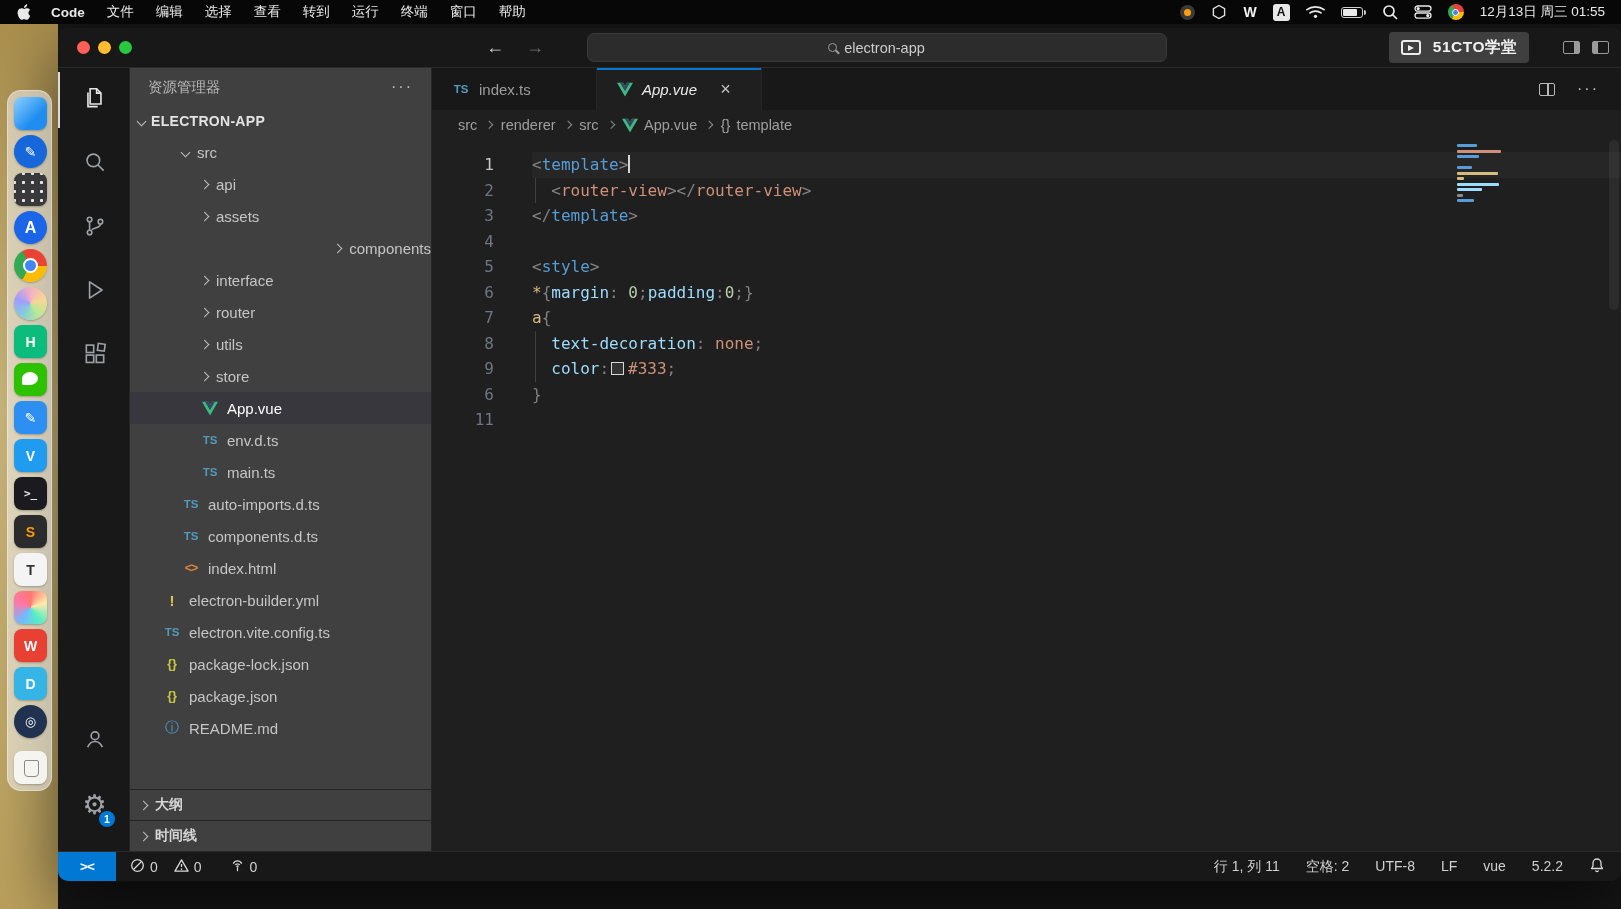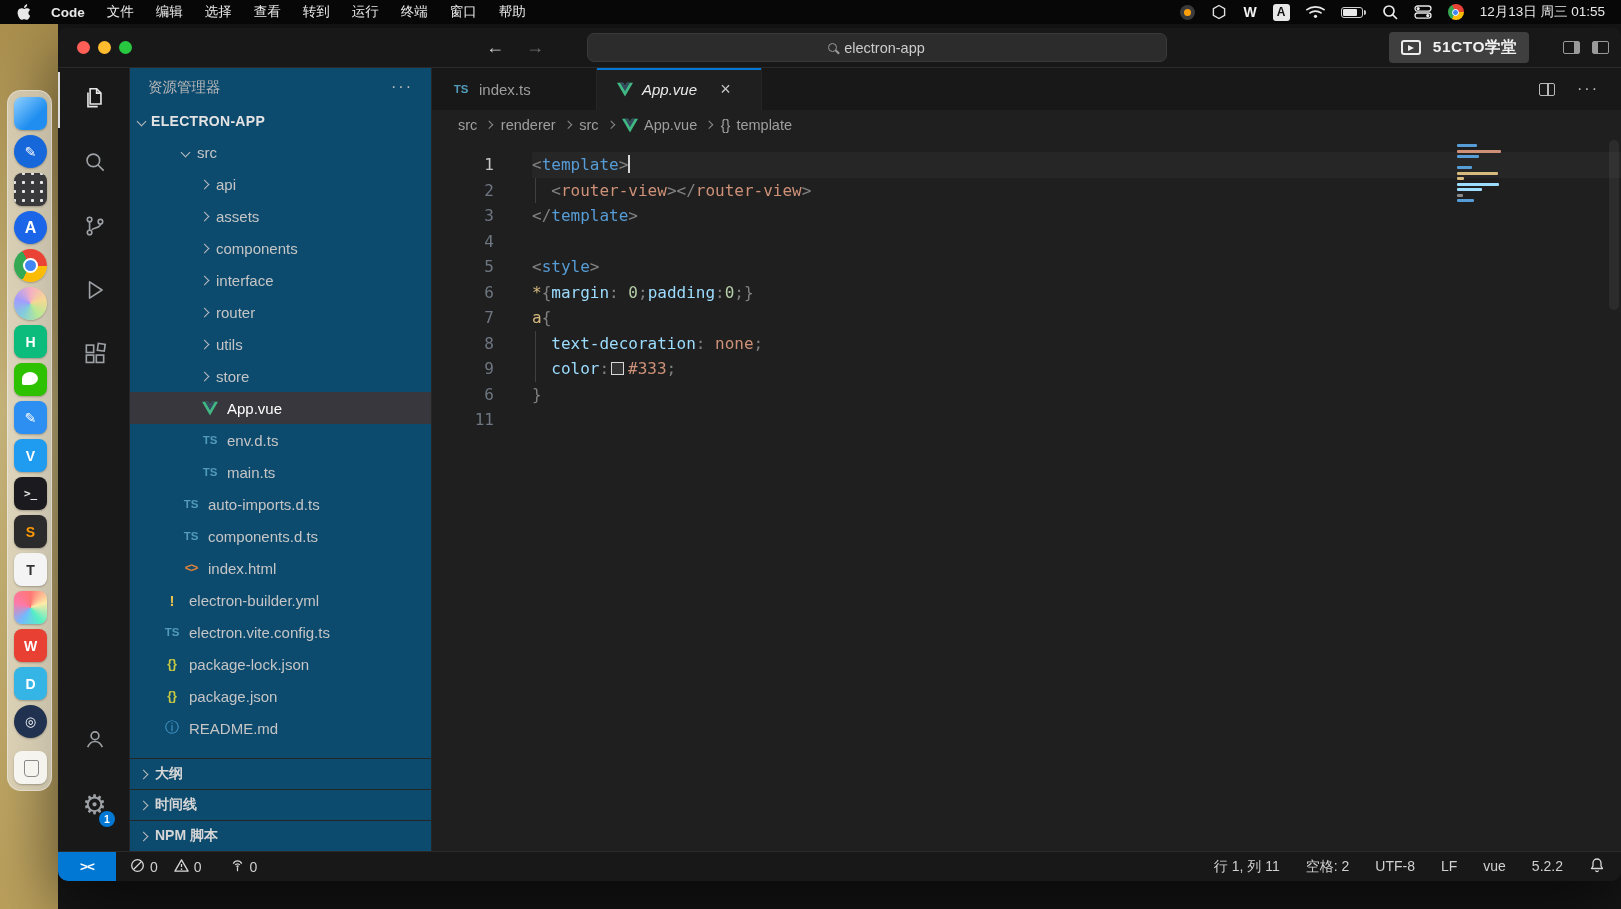--- a/index.html
+++ b/index.html
@@ -90,21 +90,21 @@
   .activitybar { width:72px; background:#181818; border-right:1px solid #252525; display:flex; flex-direction:column; align-items:stretch; padding-top:4px; flex:none; }
   .ab-item { height:56px; margin-bottom:8px; display:flex; align-items:center; justify-content:center; color:#9da1a6; cursor:pointer; border-left:2px solid transparent; }
   .ab-item.active { color:#e6e6e6; border-left:2px solid #dcdcdc; }
   .ab-item svg { stroke:currentColor; fill:none; stroke-width:1.5; }
   .ab-bottom { margin-top:auto; padding-bottom:10px; }
   .ab-gear { font-size:27px; line-height:1; position:relative; }
   .ab-badge { position:absolute; right:14px; bottom:6px; width:16px; height:16px; background:#0078d4; border-radius:50%;
     color:#fff; font-size:10.5px; font-weight:700; display:flex; align-items:center; justify-content:center; }
 
   
-  .sidebar { width:302px; background:#0c4a6e; border-right:1px solid #252525; display:flex; flex-direction:column; color:#c5c5c5; flex:none; }
+  .sidebar { width:302px; background:#404040; border-right:1px solid #252525; display:flex; flex-direction:column; color:#c5c5c5; flex:none; }
   .sb-header { height:38px; flex:none; display:flex; align-items:center; padding:0 18px; font-size:14.5px; color:#b8b8b8; }
   .sb-header .more { margin-left:auto; letter-spacing:2px; color:#bdbdbd; cursor:pointer; font-size:16px; }
   .section-header { height:30px; flex:none; display:flex; align-items:center; gap:6px; padding-left:8px;
     font-size:14px; font-weight:700; color:#e3e3e3; cursor:pointer; letter-spacing:.3px; }
   .tree { flex:1; overflow:hidden; }
   .tree-row { height:32px; display:flex; align-items:center; gap:8px; font-size:15px; cursor:pointer; white-space:nowrap; }
   .tree-row.selected { background:#37373d; color:#fff; }
   .chev { width:7px; height:7px; border-right:1.7px solid #bdbdbd; border-bottom:1.7px solid #bdbdbd; transform:rotate(-45deg); flex:none; }
   .chev.down { transform:rotate(45deg); }
   .fi { width:18px; flex:none; text-align:center; font-weight:700; }
@@ -353,21 +353,21 @@
             <span>src</span>
           </div>
           <div class="tree-row" style="padding-left: 71px;">
             <span class="chev"></span>
             <span>api</span>
           </div>
           <div class="tree-row" style="padding-left: 71px;">
             <span class="chev"></span>
             <span>assets</span>
           </div>
-          <div class="tree-row" style="padding-left: 71px;">
+          <div class="tree-row" style="padding-left: 71px; justify-content: flex-end;">
             <span class="chev"></span>
             <span>components</span>
           </div>
           <div class="tree-row" style="padding-left: 71px;">
             <span class="chev"></span>
             <span>interface</span>
           </div>
           <div class="tree-row" style="padding-left: 71px;">
             <span class="chev"></span>
             <span>router</span>
@@ -451,24 +451,20 @@
           </div>
         </div>
       <div class="panels">
           <div class="panel-header">
             <span class="chev"></span>
             <span>大纲</span>
           </div>
           <div class="panel-header">
             <span class="chev"></span>
             <span>时间线</span>
-          </div>
-          <div class="panel-header">
-            <span class="chev"></span>
-            <span>NPM 脚本</span>
           </div>
         </div>
     </div>
 
     <div class="editor-group">
       <div class="tabbar">
         <span id="tabs-host" style="display:flex;align-items:stretch;">
             <div class="tab">
               <span style="display: flex; align-items: center;">
                 <span class="fi fi-ts">TS</span>

